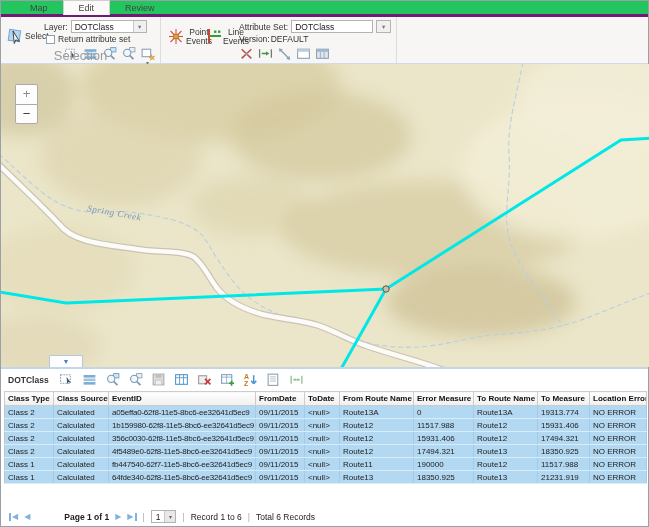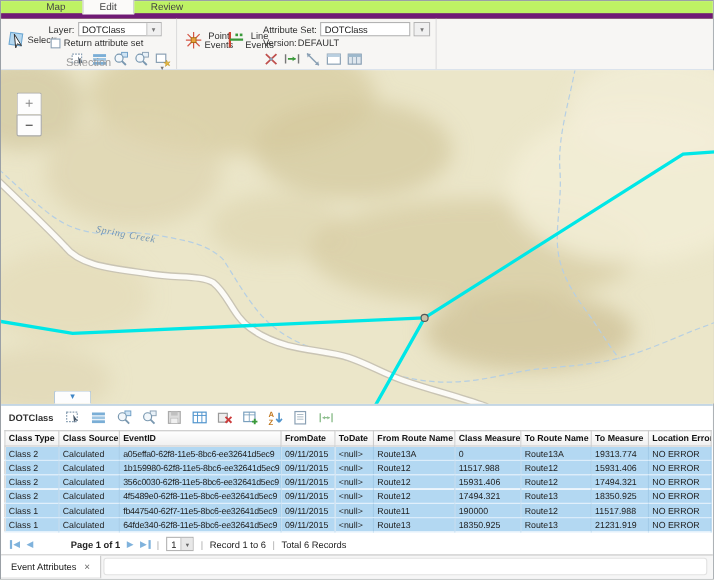--- a/index.html
+++ b/index.html
@@ -2,26 +2,26 @@
 <html><head>
 <meta charset="utf-8">
 <style>
   html,body{margin:0;padding:0;background:#fff;}
   body{width:649px;height:527px;font-family:"Liberation Sans",sans-serif;font-size:9px;color:#333;overflow:hidden;}
   *{box-sizing:border-box;}
   #app{width:649px;height:527px;border:1px solid #9aa0a6;display:flex;flex-direction:column;background:#fff;}
 
   
   .ribbon{height:63px;background:#f7f6f4;border-bottom:1px solid #cfdce8;flex:none;}
-  .tabstrip{height:16px;display:flex;align-items:flex-end;background:#bef264;border-bottom:5px solid #701a75;padding-left:26px;}
+  .tabstrip{height:16px;display:flex;align-items:flex-end;background:#22c55e;border-bottom:3px solid #701a75;padding-left:14px;}
   .tab{padding:2px 15px 1px;color:#444;cursor:default;}
   .tab.active{background:#fbfaf9;border:1px solid #cfcfcf;border-bottom:1px solid #fbfaf9;margin-bottom:-1px;}
   .ribbon-body{display:flex;height:46px;align-items:stretch;}
   .group{position:relative;display:flex;padding:2px 5px 10px 4px;border-right:1px solid #ddd;gap:3px;}
-  .group-label{position:absolute;bottom:0;left:0;right:0;text-align:center;font-size:10px;color:#9a9a9a;}
+  .group-label{position:absolute;bottom:0;left:0;right:0;text-align:center;font-size:13px;color:#9a9a9a;}
   .bigbtn{width:36px;display:flex;flex-direction:row;align-items:center;justify-content:space-between;padding-top:1px;border:1px solid transparent;border-radius:2px;}
   .bigbtn .lbl{font-size:8.5px;color:#333;line-height:9px;text-align:center;}
   .bigbtn.selected{background:#cfe8fb;border-color:#8ec7ec;}
   .mini-caret{font-size:6px;color:#777;line-height:5px;}
   .col-stack{display:flex;flex-direction:column;gap:1px;padding-top:1px;}
   .frow{display:flex;align-items:center;gap:3px;}
   .dd{display:flex;align-items:center;border:1px solid #b3b3b3;background:#fff;height:13px;}
   .dd .dd-val{padding:0 3px;flex:1;font-size:8.5px;color:#222;white-space:nowrap;overflow:hidden;}
   .dd .dd-caret{width:13px;height:100%;border-left:1px solid #c9c9c9;background:#f0f0f0;color:#777;font-size:6.5px;display:flex;align-items:center;justify-content:center;}
   .chk{width:9px;height:9px;border:1px solid #8aa0b4;background:#fff;flex:none;}
@@ -365,21 +365,21 @@
     <div class="tbl-wrap">
       <table>
         <thead>
             <tr>
               <th>Class Type</th>
               <th>Class Source</th>
               <th>EventID</th>
               <th>FromDate</th>
               <th>ToDate</th>
               <th>From Route Name</th>
-              <th>Class Measure</th>
+              <th>Error Measure</th>
               <th>To Route Name</th>
               <th>To Measure</th>
               <th>Location Error</th>
             </tr>
           </thead>
         <tbody>
             <tr>
               <td class="col0">Class 2</td>
               <td class="col1">Calculated</td>
               <td class="col2">a05effa0-62f8-11e5-8bc6-ee32641d5ec9</td>
@@ -465,22 +465,15 @@
       <span class="mini-dd">
         <span class="v">1</span>
         <span class="c">▾</span>
       </span>
       <span class="pgsep">|</span>
       <span>Record 1 to 6</span>
       <span class="pgsep">|</span>
       <span>Total 6 Records</span>
     </div>
 
-    <div class="tabbar">
-      <div class="btab">
-        <span>Event Attributes</span>
-        <span class="x">×</span>
-      </div>
-      <div class="tabrest"></div>
-    </div>
   </div>
 
 </div>
 
 </body></html>

